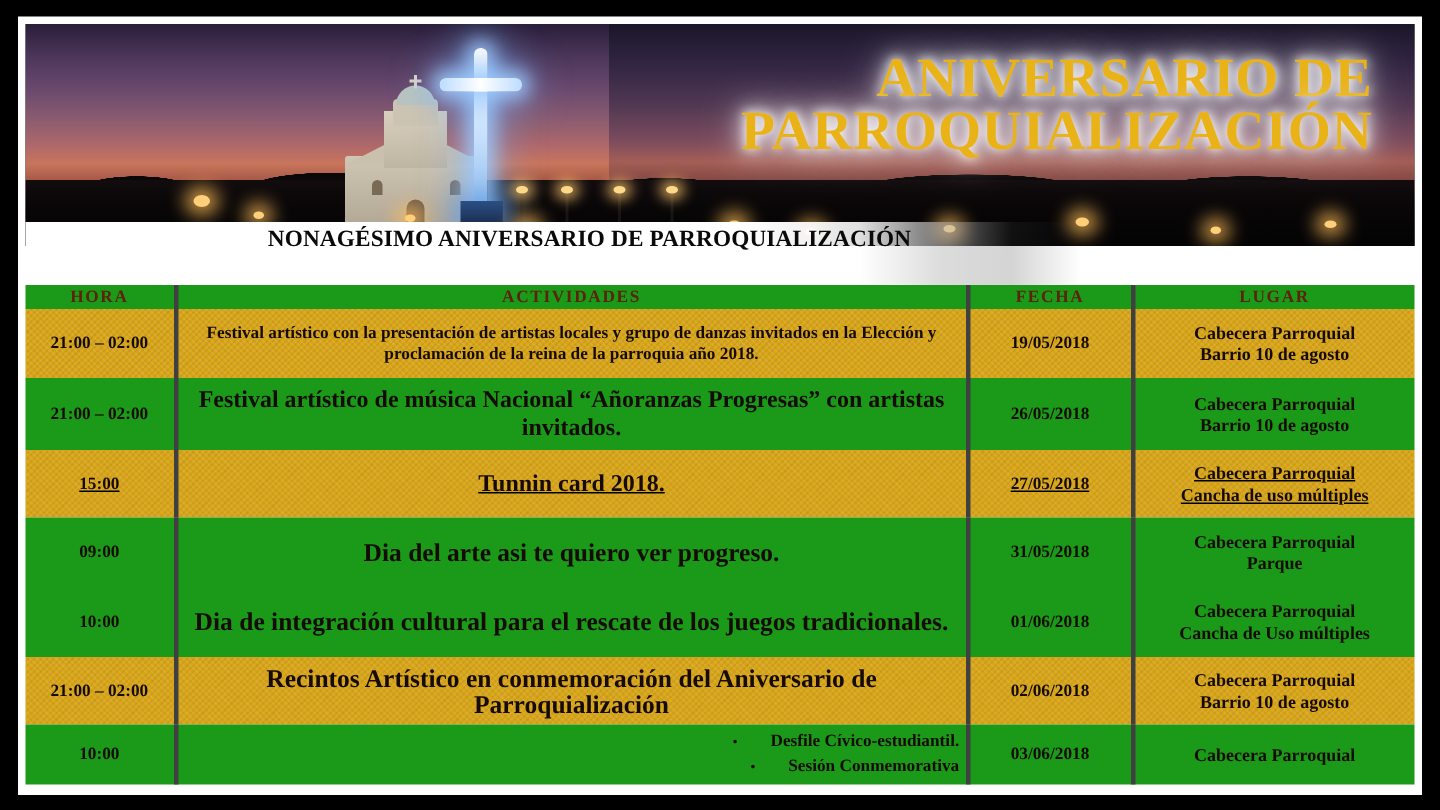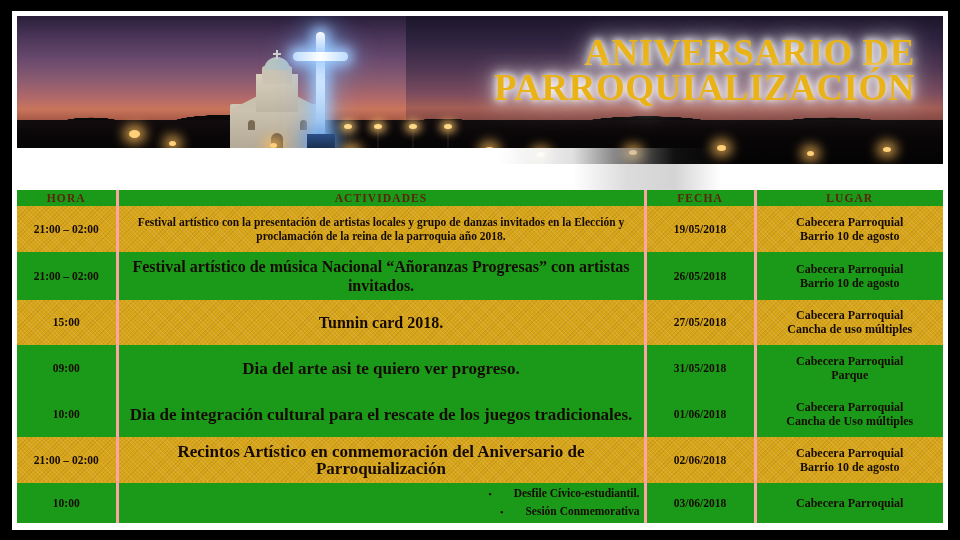--- a/index.html
+++ b/index.html
@@ -85,21 +85,21 @@
                         rgba(190,190,190,.55) 66%,rgba(60,60,60,.22) 71%,rgba(0,0,0,0) 76%);}
   .titleband .t{position:absolute;left:96px;top:3px;width:560px;text-align:center;
                 font-family:"Liberation Serif",serif;font-weight:bold;color:#0a0a0a;
                 font-size:15.5px;line-height:18.5px;letter-spacing:.1px;}
 
   
   .table{position:absolute;left:17px;top:190px;width:926px;height:333px;
          border-collapse:collapse;table-layout:fixed;
          font-family:"Liberation Serif",serif;}
   .table td,.table th{padding:0;margin:0;vertical-align:middle;text-align:center;
-                      border-right:3px solid #fca5a5;box-sizing:border-box;}
+                      border-right:3px solid #404040;box-sizing:border-box;}
   .table td:last-child,.table th:last-child{border-right:none;}
   .c-hora{width:100px;} .c-act{width:528px;} .c-fec{width:110px;} .c-lug{width:188px;}
 
   tr.hdr th{height:16px;background:#1a9a18;color:#5e2109;font-weight:bold;
             font-size:11.5px;letter-spacing:1.1px;}
   .rowG{background:#1a9a18;}
   .rowY{background:#d8a518;
         background-image:repeating-linear-gradient(45deg,rgba(255,255,255,.10) 0 1px,transparent 1px 3px),
                          repeating-linear-gradient(-45deg,rgba(0,0,0,.07) 0 1px,transparent 1px 3px);}
   .cell{color:#160b04;font-weight:bold;display:block;padding:0 4px;}
@@ -159,20 +159,21 @@
     <div class="glow" style="left:866px;bottom:12px;width:8px;height:5px;"></div>
 
     <div class="headline">
       <div class="hl1">ANIVERSARIO DE</div>
       <div class="hl2">PARROQUIALIZACIÓN</div>
     </div>
   </div>
 
   <div class="titleband">
     <div class="t">
+      <div>NONAGÉSIMO ANIVERSARIO DE PARROQUIALIZACIÓN</div>
     </div>
   </div>
 
   <table class="table">
     <colgroup>
       <col class="c-hora">
         <col class="c-act">
         <col class="c-fec">
         <col class="c-lug">
     </colgroup>
@@ -208,21 +209,21 @@
             <span class="cell act lg">Festival artístico de música Nacional “Añoranzas Progresas” con artistas invitados.</span>
           </td>
         <td>
             <span class="cell fecha">26/05/2018</span>
           </td>
         <td>
           <span class="cell lugar">Cabecera Parroquial</span>
           <span class="cell lugar">Barrio 10 de agosto</span>
         </td>
       </tr>
-      <tr class="rowY" style="height:40px;">
+      <tr class="rowY" style="height:40px;text-decoration:underline;">
         <td>
             <span class="cell hora">15:00</span>
           </td>
         <td>
             <span class="cell act lg">Tunnin card 2018.</span>
           </td>
         <td>
             <span class="cell fecha">27/05/2018</span>
           </td>
         <td>

